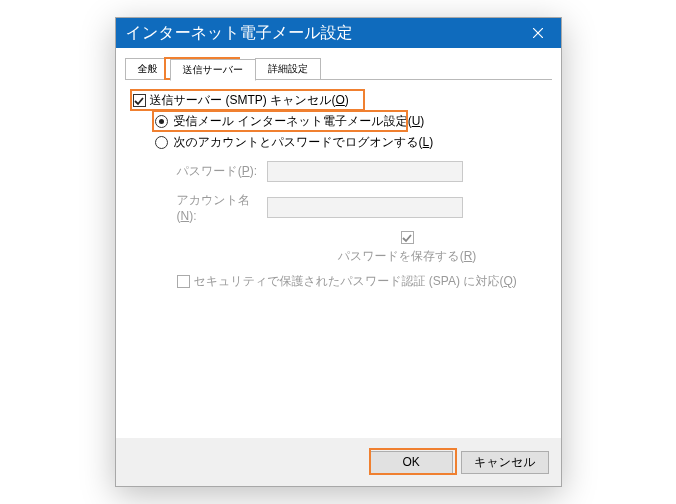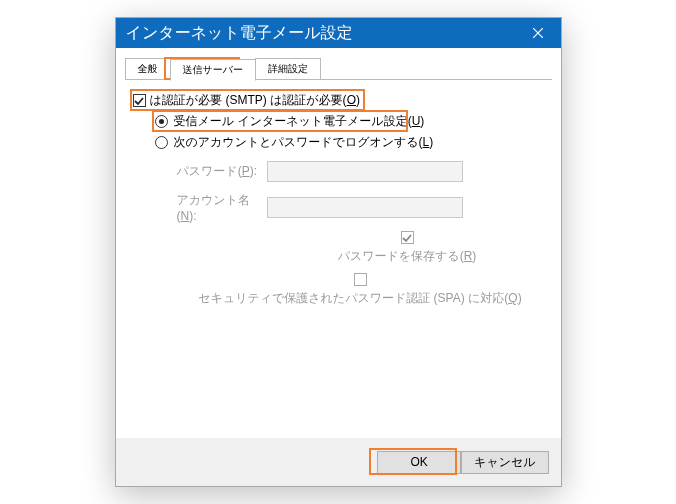--- a/index.html
+++ b/index.html
@@ -120,29 +120,29 @@
   .text-input {
     border: 1px solid #c9c9c9; background: #f3f3f3;
     height: 21px; width: 196px;
   }
   .checkbox-row-sub {
     display: flex; align-items: center; gap: 4px;
     margin-left: 138px; margin-top: 8px; color: #9a9a9a; flex-direction: column;
   }
   .checkbox-row-spa {
     display: flex; align-items: center; gap: 4px;
-    margin-left: 44px; margin-top: 8px; color: #9a9a9a; flex-direction: column;
+    margin-left: 44px; margin-top: 8px; color: #9a9a9a;
   }
   .footer {
     height: 48px;
     border-top: none;
     display: flex;
     align-items: center;
     justify-content: flex-end;
-    gap: 0;
+    gap: 8px;
     padding: 0 12px;
     background: #f0f0f0;
   }
   .btn {
     height: 23px; min-width: 84px;
     border: 1px solid #adadad;
     background: #e1e1e1;
     font-family: inherit; font-size: 12px;
     cursor: pointer;
     padding: 0 12px;
@@ -172,21 +172,21 @@
     <div class="hl-orange hl-tab"></div>
 
     <div class="tab-content">
 
       <div class="row-check" style="position:relative;">
         <span class="checkbox checked">
           <svg width="10" height="10" viewBox="0 0 10 10">
               <polyline points="1,5 4,8 9,2"></polyline>
             </svg>
         </span>
-        <span><span>は認証が必要 (SMTP) は認証が必要(</span><span class="underline">O</span><span>)</span></span>
+        <span><span>送信サーバー (SMTP) キャンセル(</span><span class="underline">O</span><span>)</span></span>
         <div class="hl-orange" style="left:-3px; top:-3px; width:235px; height:22px;"></div>
       </div>
 
       <div class="radio-row" style="position:relative;">
         <span class="radio selected"></span>
         <span><span>受信メール インターネット電子メール設定(</span><span class="underline">U</span><span>)</span></span>
         <div class="hl-orange" style="left:-3px; top:-3px; width:256px; height:22px;"></div>
       </div>
 
       <div class="radio-row">

